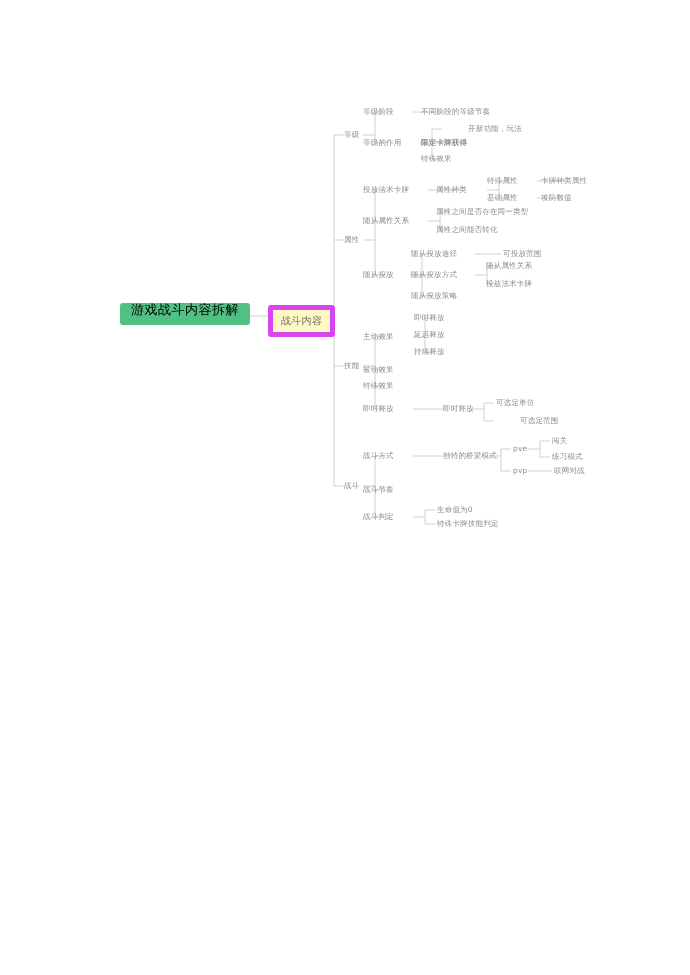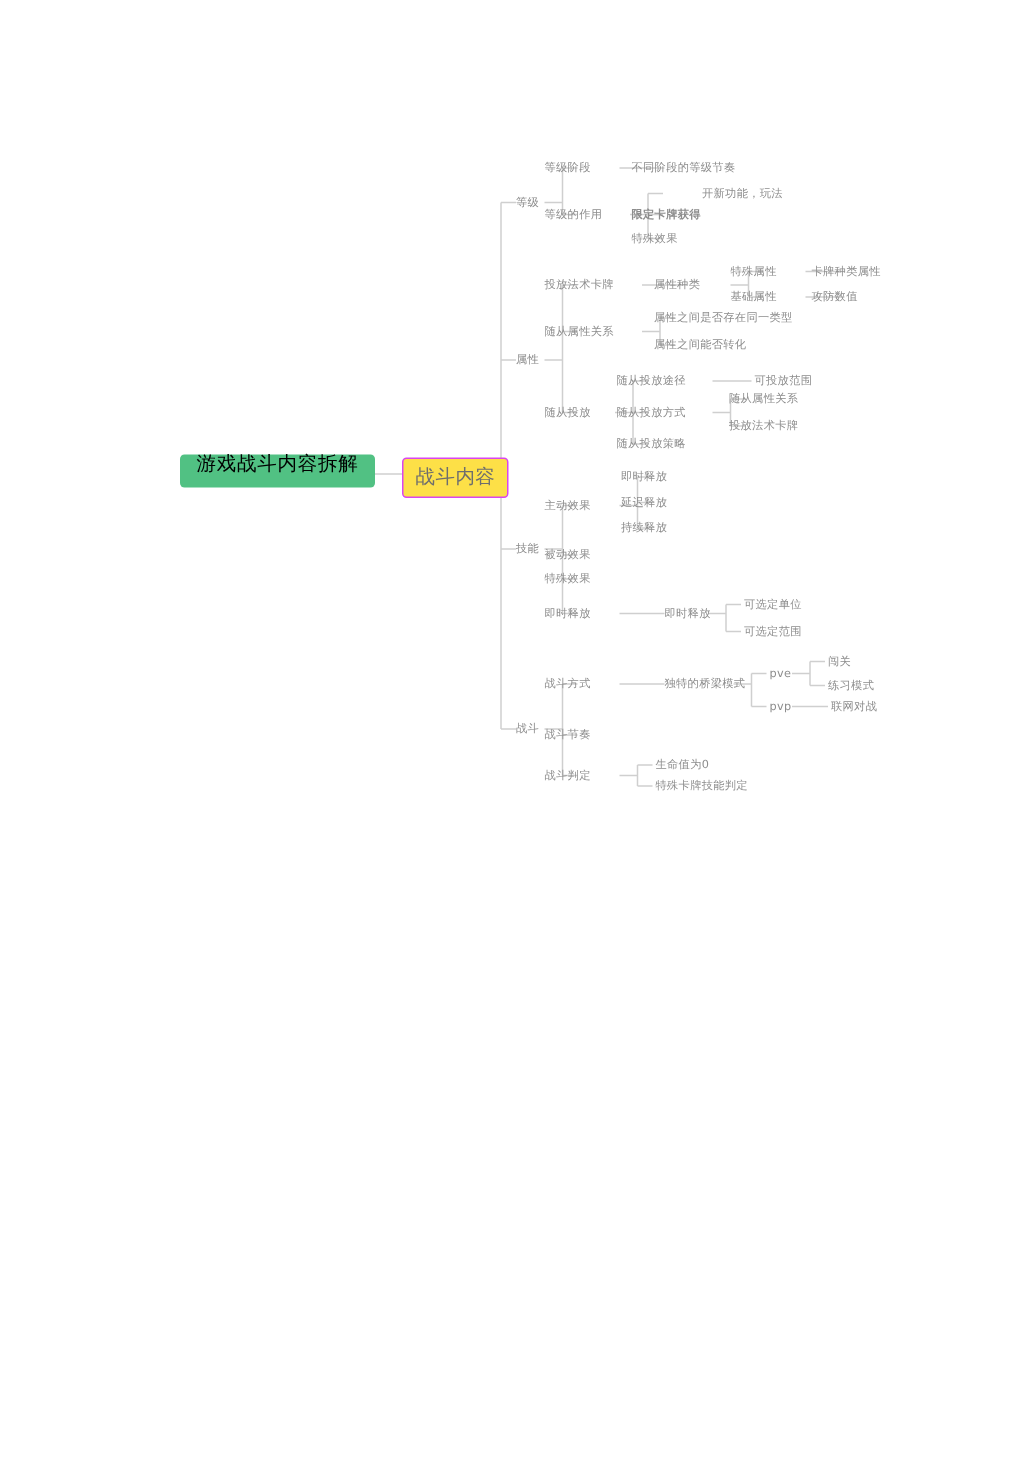--- a/index.html
+++ b/index.html
@@ -38,25 +38,25 @@
   .node-root {
     background: #51c183;
     color: #000000;
     font-size: 13px;
     padding: 0 11px 9px 11px;
     border-radius: 3px;
     letter-spacing: 0.5px;
   }
   
   .node-l1 {
-    border: 1px solid #d946ef;
+    border: 5px solid #d946ef;
     border-radius: 3px;
-    background: #fde047;
+    background: #fef9c3;
     color: #6e6e6e;
-    font-size: 13px;
+    font-size: 10px;
     padding: 6px 8px 6px 8px;
     letter-spacing: 0.3px;
   }
   
   .node-l2, .node-l3, .node-l4, .node-l5 {
     color: #8a8a8a;
     font-size: 7.5px;
     letter-spacing: 0.2px;
   }
   .node-l3 { color: #8d8d8d; }
@@ -218,21 +218,21 @@
   <div class="node node-l4" style="left:414px; top:314px;">即时释放</div>
   <div class="node node-l4" style="left:414px; top:331px;">延迟释放</div>
   <div class="node node-l4" style="left:414px; top:348px;">持续释放</div>
 
   <div class="node node-l3" style="left:363px; top:366px;">被动效果</div>
   <div class="node node-l3" style="left:363px; top:382px;">特殊效果</div>
 
   <div class="node node-l3" style="left:363px; top:405px;">即时释放</div>
   <div class="node node-l4" style="left:443px; top:405px;">即时释放</div>
   <div class="node node-l5" style="left:496px; top:399px;">可选定单位</div>
-  <div class="node node-l5" style="left:496px; top:417px;">可选定范围</div>
+  <div class="node node-l5" style="left:520px; top:417px;">可选定范围</div>
 
   <div class="node node-l2" style="left:344px; top:482px;">战斗</div>
 
   <div class="node node-l3" style="left:363px; top:452px;">战斗方式</div>
   <div class="node node-l4" style="left:443px; top:452px;">独特的桥梁模式</div>
   <div class="node node-l5" style="left:513px; top:445px;">pve</div>
   <div class="node node-l5" style="left:552px; top:437px;">闯关</div>
   <div class="node node-l5" style="left:552px; top:453px;">练习模式</div>
   <div class="node node-l5" style="left:513px; top:467px;">pvp</div>
   <div class="node node-l5" style="left:554px; top:467px;">联网对战</div>

